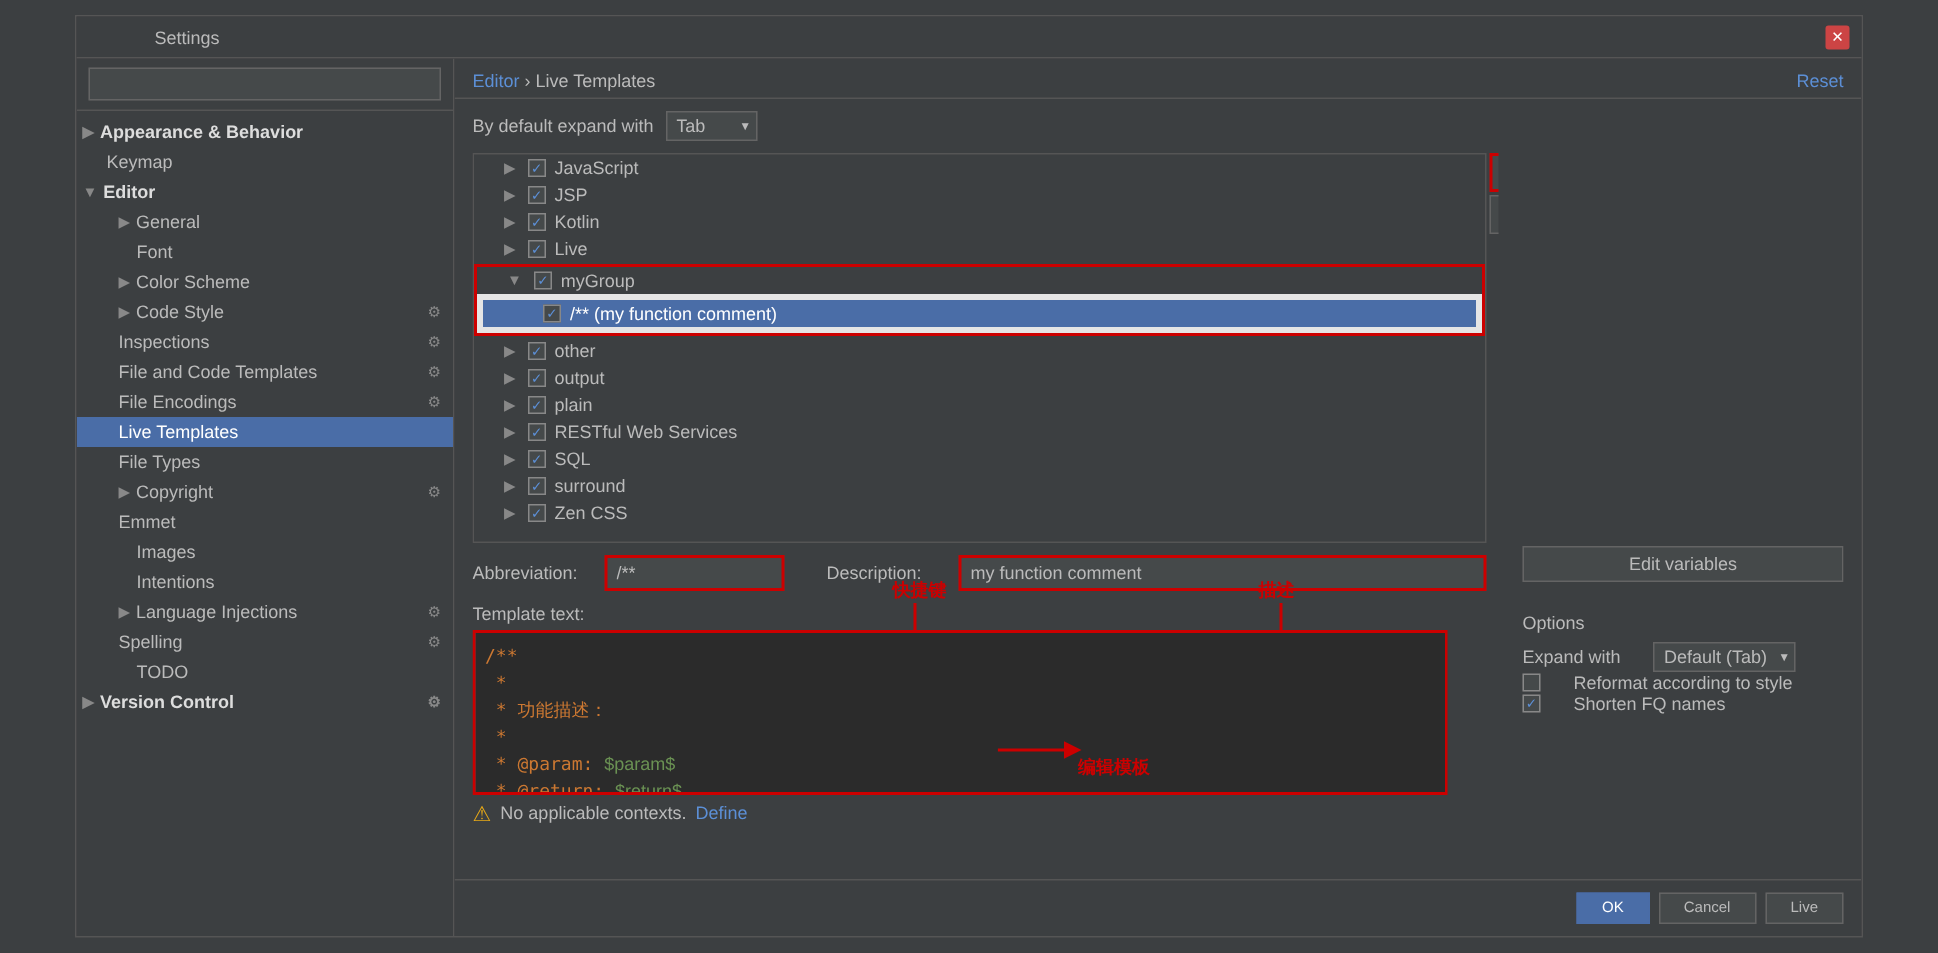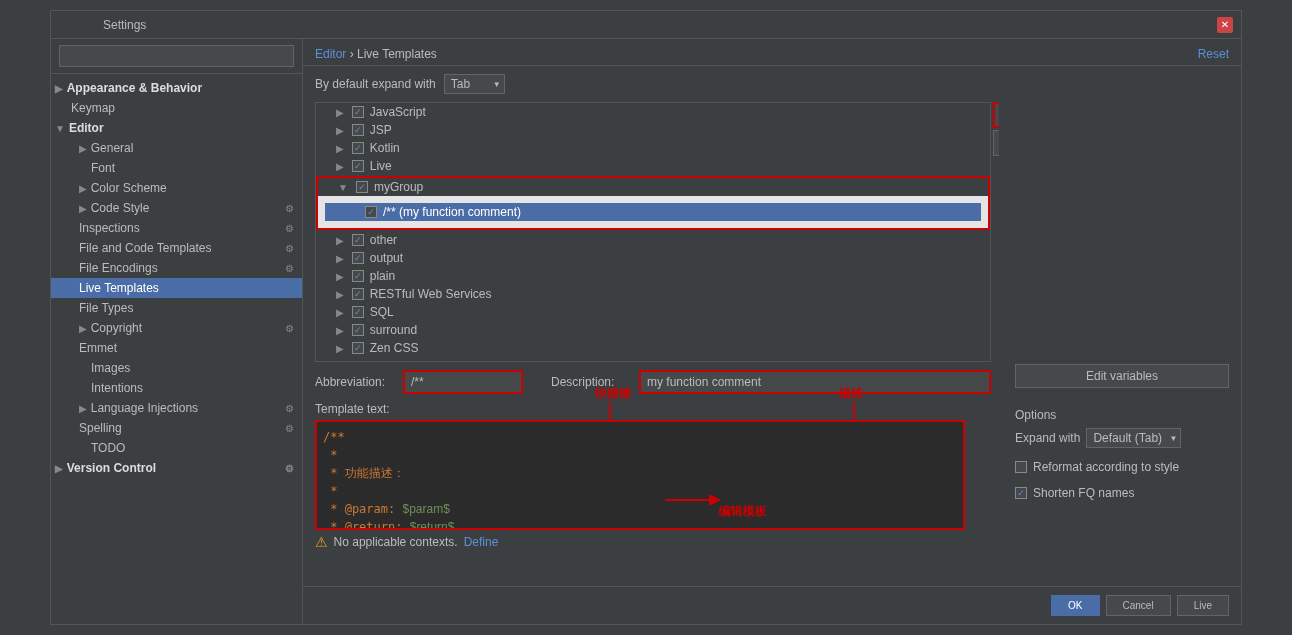--- a/index.html
+++ b/index.html
@@ -51,21 +51,21 @@
     .field-input.abbrev { width: 120px; border: 2px solid #cc0000; }
     .field-input.desc { flex: 1; border: 2px solid #cc0000; max-width: 600px; }
     
     .template-text-label { color: #bbb; margin-bottom: 4px; }
     .template-text-area { width: 650px; height: 110px; background: #2b2b2b; border: 2px solid #cc0000; color: #cc7832; font-family: monospace; font-size: 12px; padding: 6px; overflow-y: auto; white-space: pre; line-height: 1.5; }
     
     .edit-vars-btn { background: #45494a; border: 1px solid #646464; color: #bbb; padding: 4px 12px; cursor: pointer; font-size: 12px; }
     
     .options-section { color: #bbb; margin-top: 8px; }
     .options-title { margin-bottom: 6px; }
-    .options-row { display: flex; align-items: center; gap: 6px; margin-bottom: 12px; }
+    .options-row { display: flex; align-items: center; gap: 22px; margin-bottom: 0; }
     .options-dropdown { background: #45494a; border: 1px solid #646464; color: #bbb; padding: 2px 18px 2px 6px; font-size: 12px; appearance: none; }
     .options-checkbox { width: 12px; height: 12px; border: 1px solid #888; background: #45494a; display: inline-flex; align-items: center; justify-content: center; flex-shrink: 0; }
     .options-checkbox.checked::after { content: '✓'; font-size: 9px; color: #5c8fd6; }
     
     .no-context { display: flex; align-items: center; gap: 6px; color: #bbb; margin-top: 6px; }
     .warn-icon { color: #e6a817; font-size: 14px; }
     .define-link { color: #5c8fd6; cursor: pointer; }
     
     .dialog-buttons { display: flex; justify-content: flex-end; gap: 6px; padding: 8px 12px; border-top: 1px solid #555; }
     .dialog-btn { padding: 4px 16px; cursor: pointer; font-size: 10px; border: 1px solid #646464; }
@@ -248,21 +248,21 @@
                   <span>Live</span>
                 </div>
 
                 <div style="border: 2px solid #cc0000; margin: 1px 0;">
                   <div class="template-item">
                     <span class="arrow">▼</span>
                     <span class="checkbox checked"></span>
                     <span>myGroup</span>
                   </div>
 
-                  <div class="template-item selected-item" style="padding-left:40px; border: 7px solid #e5e5e5; text-align: center;">
+                  <div class="template-item selected-item" style="padding-left:40px; border: 4px solid #e5e5e5; text-align: center;">
                     <span class="checkbox checked"></span>
                     <span>/** (my function comment)</span>
                   </div>
                 </div>
 
                 <div class="template-item">
                   <span class="arrow">▶</span>
                   <span class="checkbox checked"></span>
                   <span>other</span>
                 </div>

